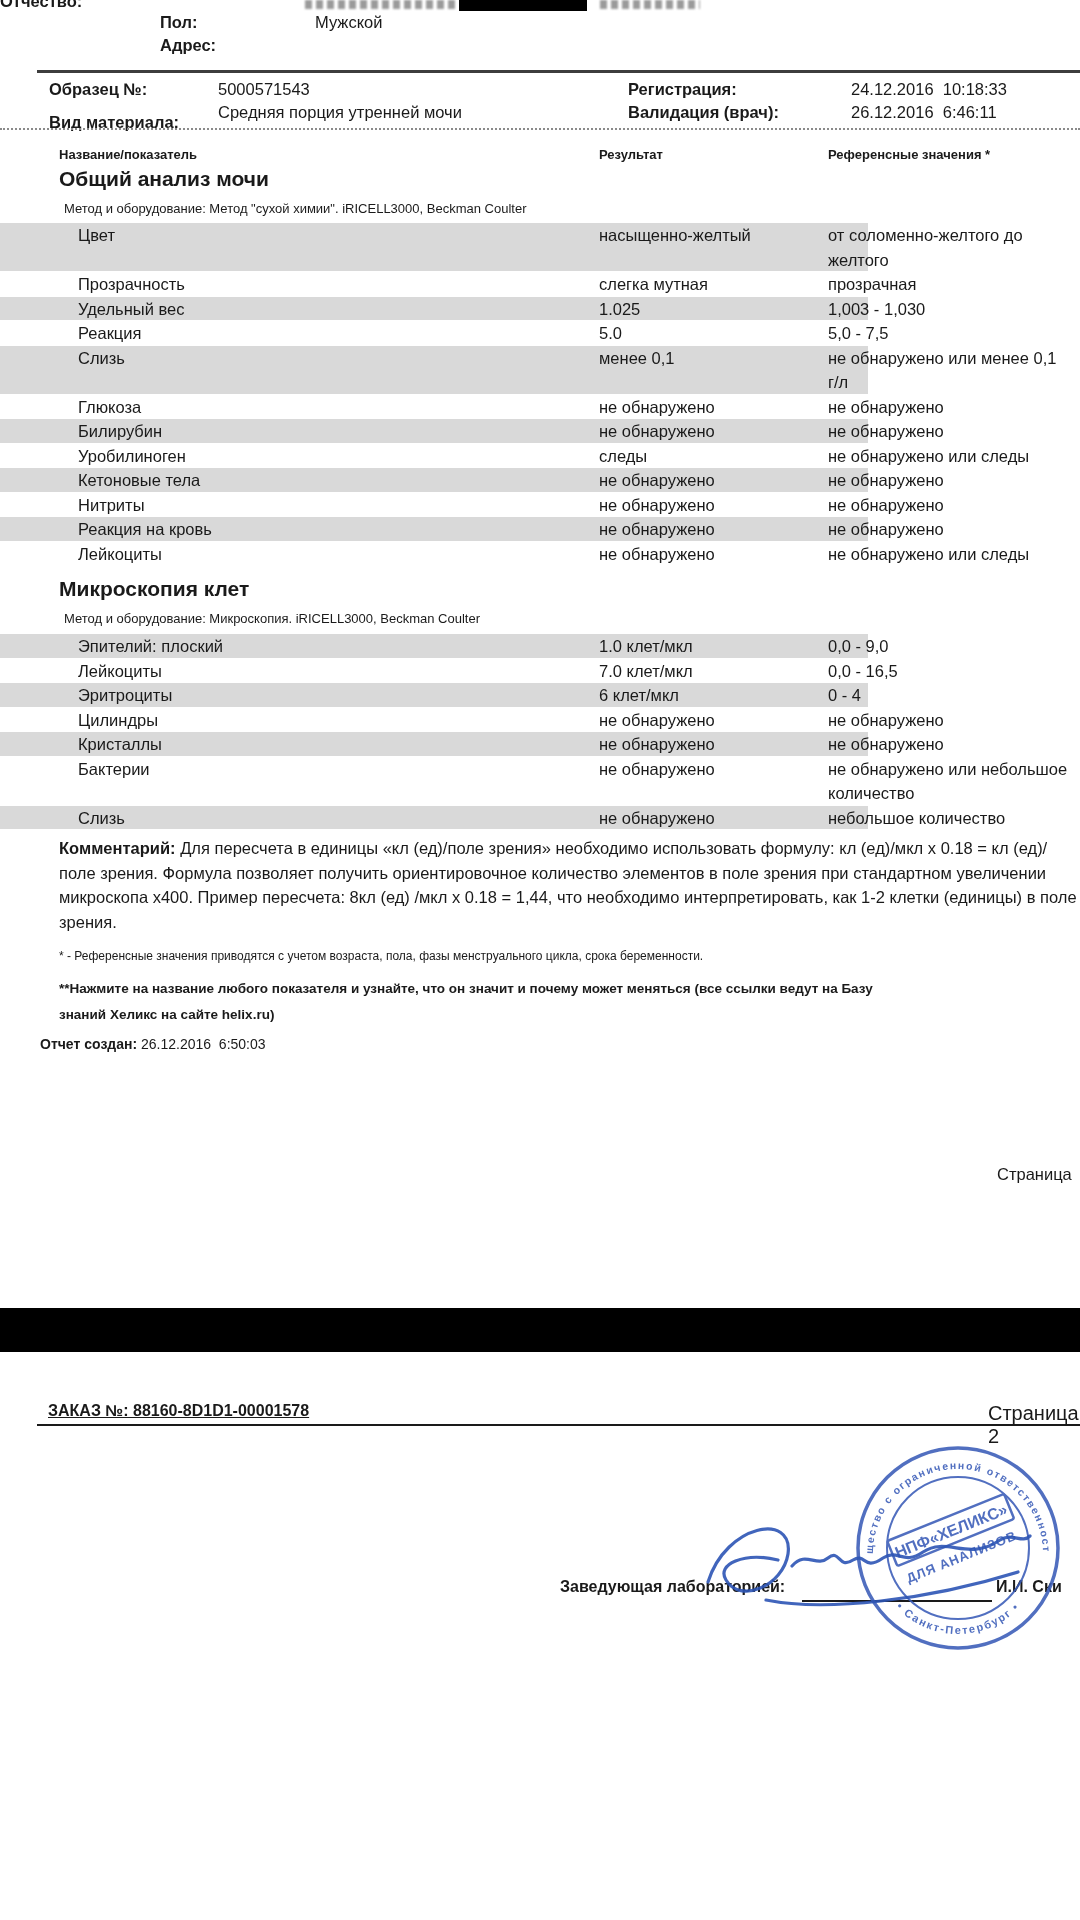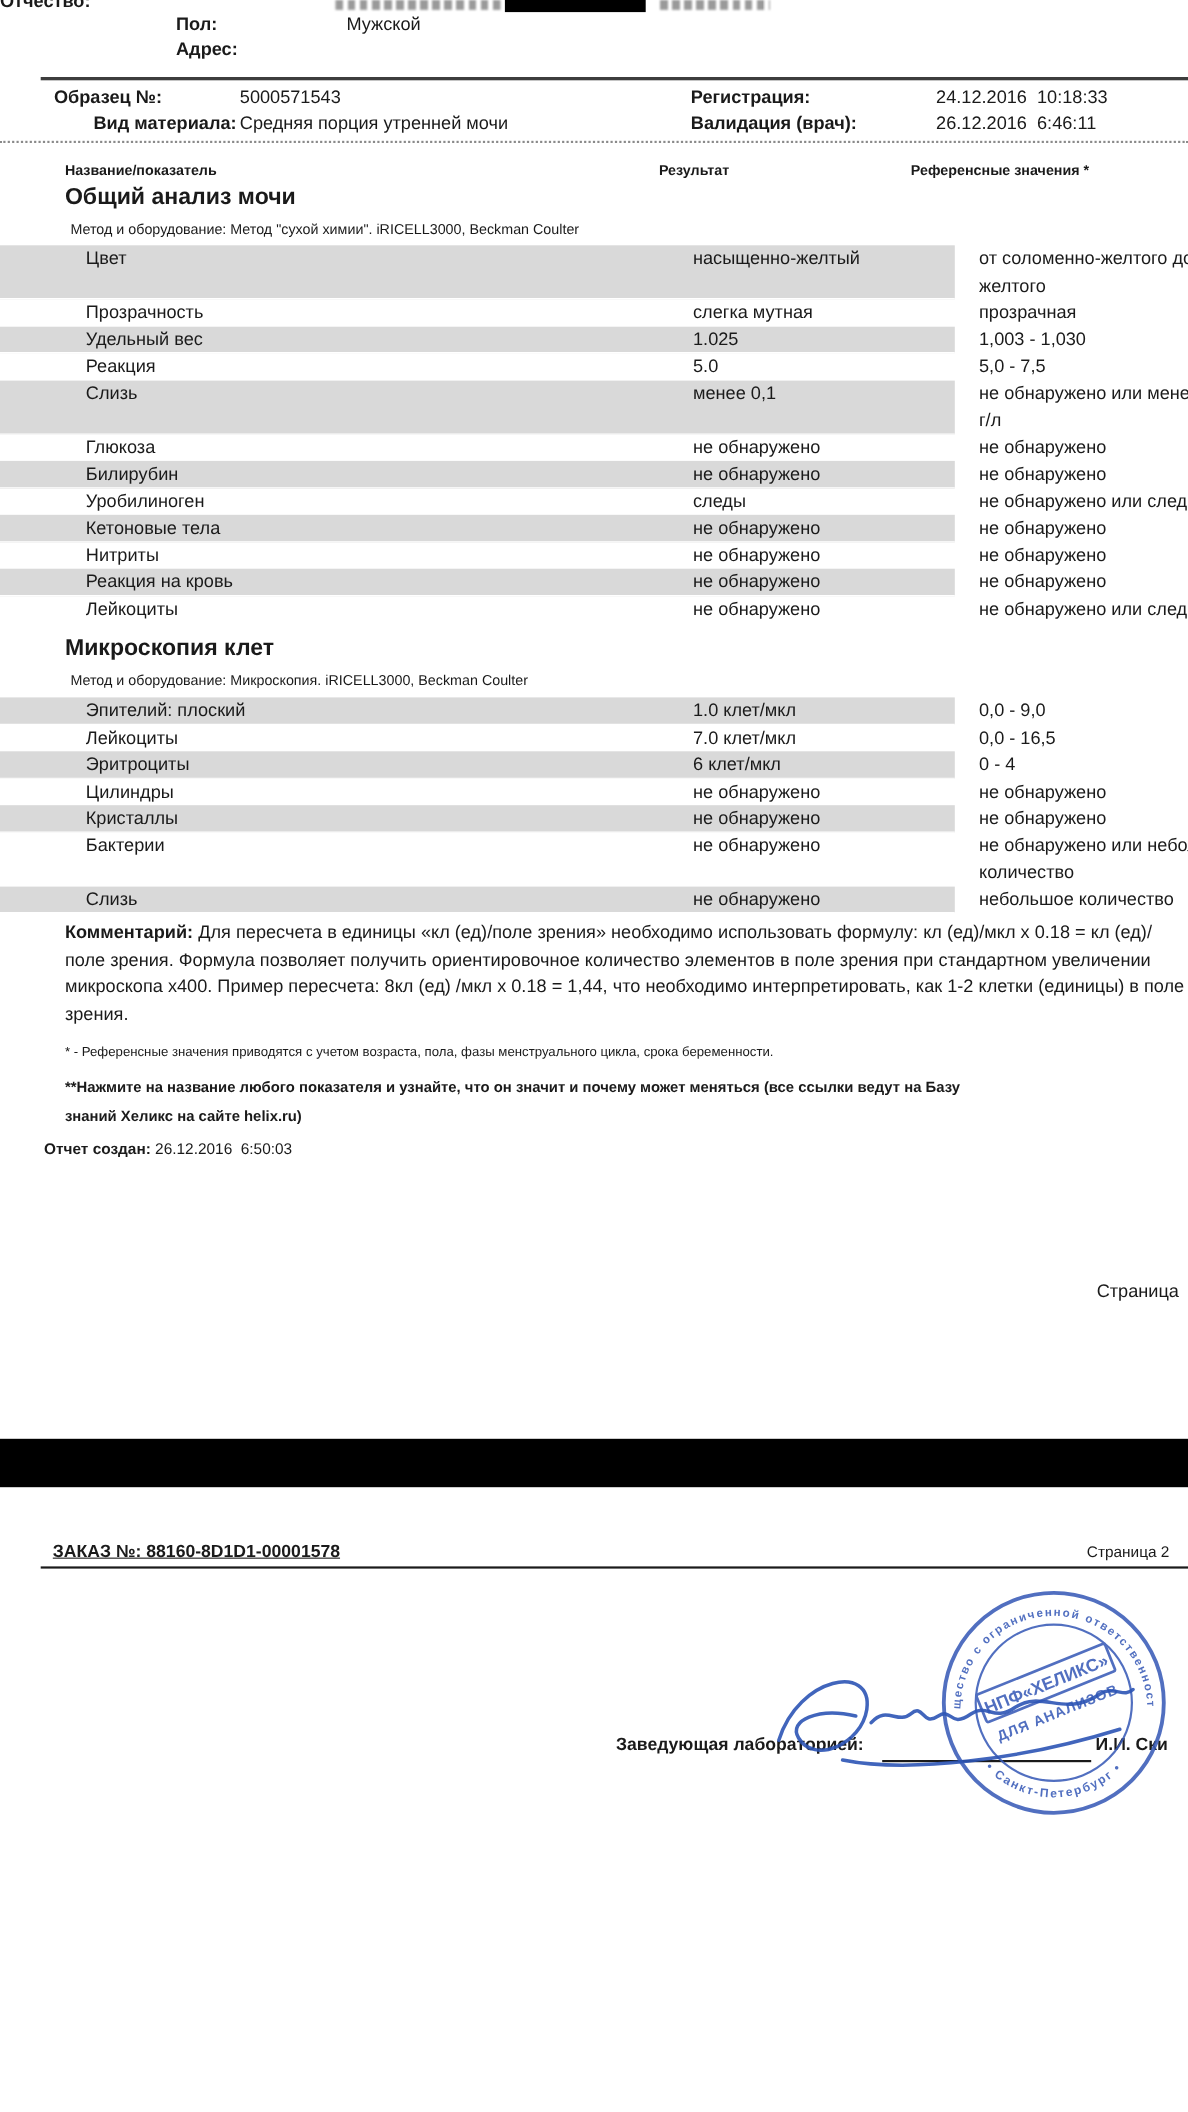--- a/index.html
+++ b/index.html
@@ -39,39 +39,39 @@
   #col-headers .h2{position:absolute;left:599px;}
   #col-headers .h3{position:absolute;left:828px;}
 
   #table-area{top:166px;left:0;width:868px;}
   .sec-title{font-size:21px;font-weight:bold;margin-left:59px;line-height:26px;}
   .sec-method{font-size:13px;margin-left:64px;margin-top:8px;line-height:18px;}
   .sec-rows{margin-top:5px;}
   .section + .section{margin-top:10px;}
   .section + .section .sec-rows{margin-top:6px;}
   .row{display:grid;grid-template-columns:521px 229px 240px;padding-left:78px;
-       line-height:24.5px;gap:31px;}
+       line-height:24.5px;}
   .row.striped{background:#d9d9d9;box-shadow:0 -1px 0 #ffffff inset;}
   .row .c{overflow:hidden;}
 
   
   #comment{top:836px;left:59px;width:1019px;line-height:24.5px;}
 
   
   #footnote-1{top:948px;left:59px;width:900px;font-size:12px;line-height:16px;}
   #footnote-2{top:976px;left:59px;width:830px;font-size:13.5px;font-weight:bold;line-height:26px;}
   #report-created{top:1036px;left:40px;font-size:14px;}
   #page-word{top:1165px;left:997px;}
 
   
   #redaction-band{top:1308px;left:0;width:1080px;height:44px;background:#000;}
 
   
   #order-line{top:1402px;left:48px;font-size:16px;text-decoration:underline;}
-  #footer-page{top:1402px;left:988px;font-size:14px;}
+  #footer-page{top:1402px;left:988px;font-size:20px;}
   #lab-head-label{top:1578px;left:560px;font-size:16px;}
   #sign-line{top:1600px;left:802px;width:190px;height:2px;background:#1a1a1a;}
   #lab-head-name{top:1578px;left:996px;font-size:16px;width:84px;overflow:hidden;}
 
   
   #stamp{top:1438px;left:848px;width:220px;height:220px;opacity:.88;}
   #signature{top:1510px;left:696px;width:344px;height:112px;}
 </style>
 </head>
 <body>
@@ -84,21 +84,21 @@
 <div id="redaction-top" class="abs"></div>
 
 <div class="abs b lbl-col" style="top:13px;">Пол:</div>
 <div class="abs val-col" style="top:13px;">Мужской</div>
 <div class="abs b lbl-col" style="top:36px;">Адрес:</div>
 
 <div id="rule-top" class="abs"></div>
 
 <div class="abs b s-lbl-l" style="top:80px;">Образец №:</div>
 <div class="abs s-val-l" style="top:80px;">5000571543</div>
-<div class="abs b s-lbl-l" style="top:103px;margin-left:36px;">Вид материала:</div>
+<div class="abs b s-lbl-l" style="top:113px;">Вид материала:</div>
 <div class="abs s-val-l" style="top:103px;">Средняя порция утренней мочи</div>
 <div class="abs b s-lbl-r" style="top:80px;">Регистрация:</div>
 <div class="abs s-val-r pre" style="top:80px;">24.12.2016  10:18:33</div>
 <div class="abs b s-lbl-r" style="top:103px;">Валидация (врач):</div>
 <div class="abs s-val-r pre" style="top:103px;">26.12.2016  6:46:11</div>
 
 <div id="dotted-sep" class="abs"></div>
 
 <div id="col-headers" class="abs">
   <span class="h1">Название/показатель</span>

